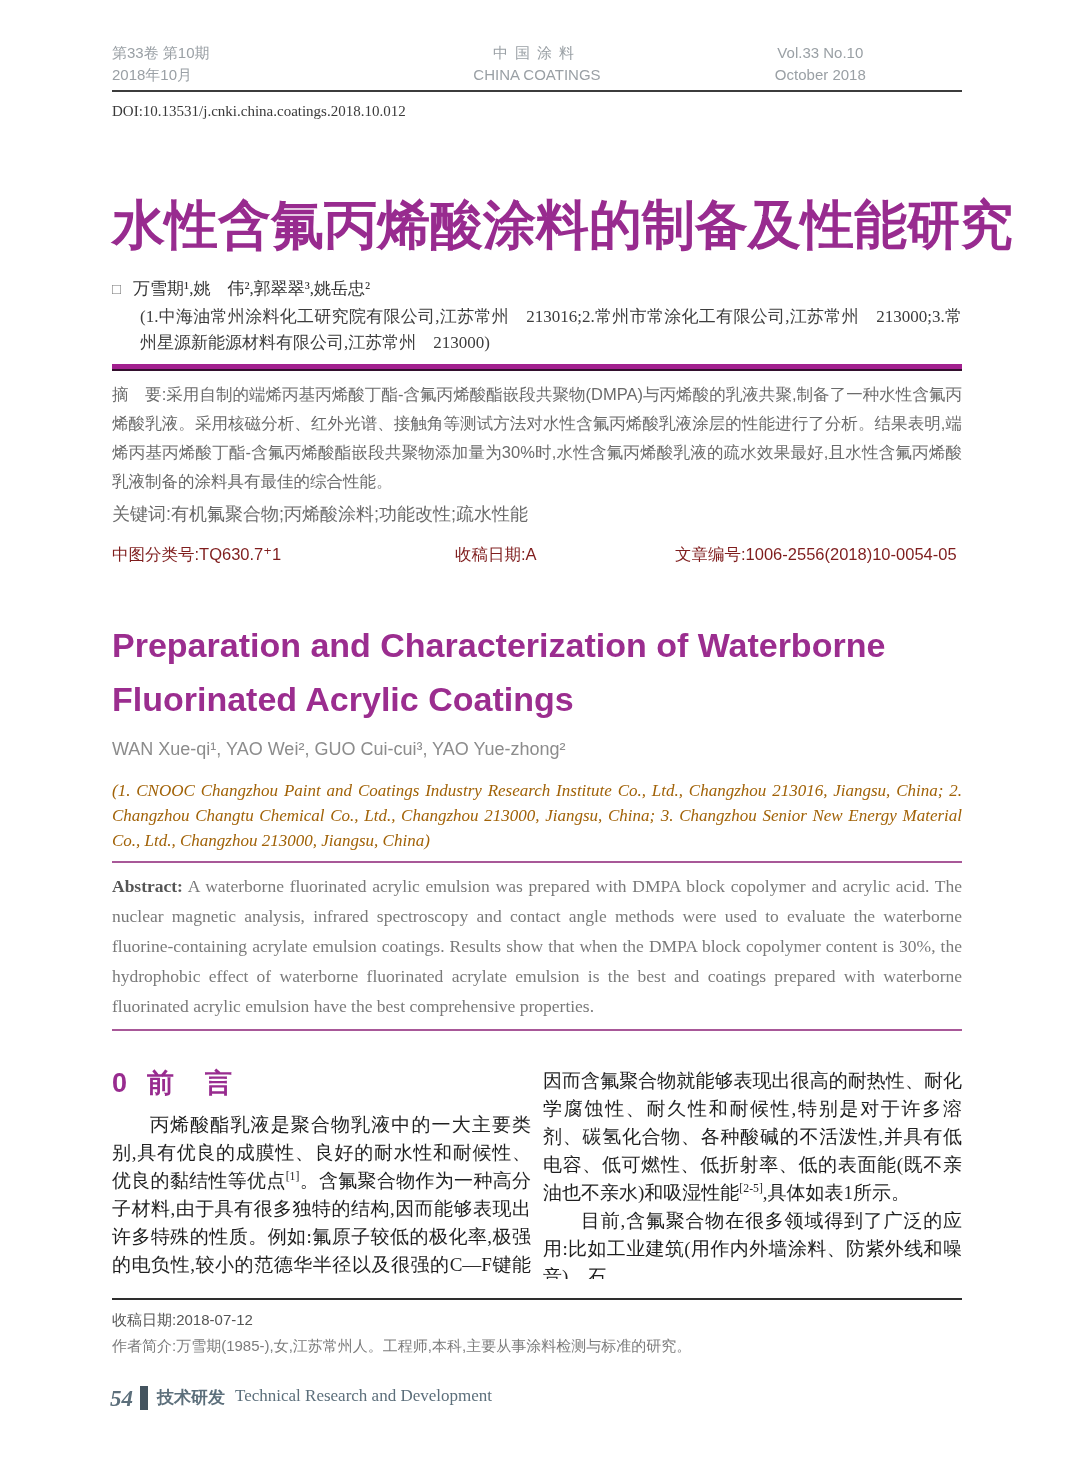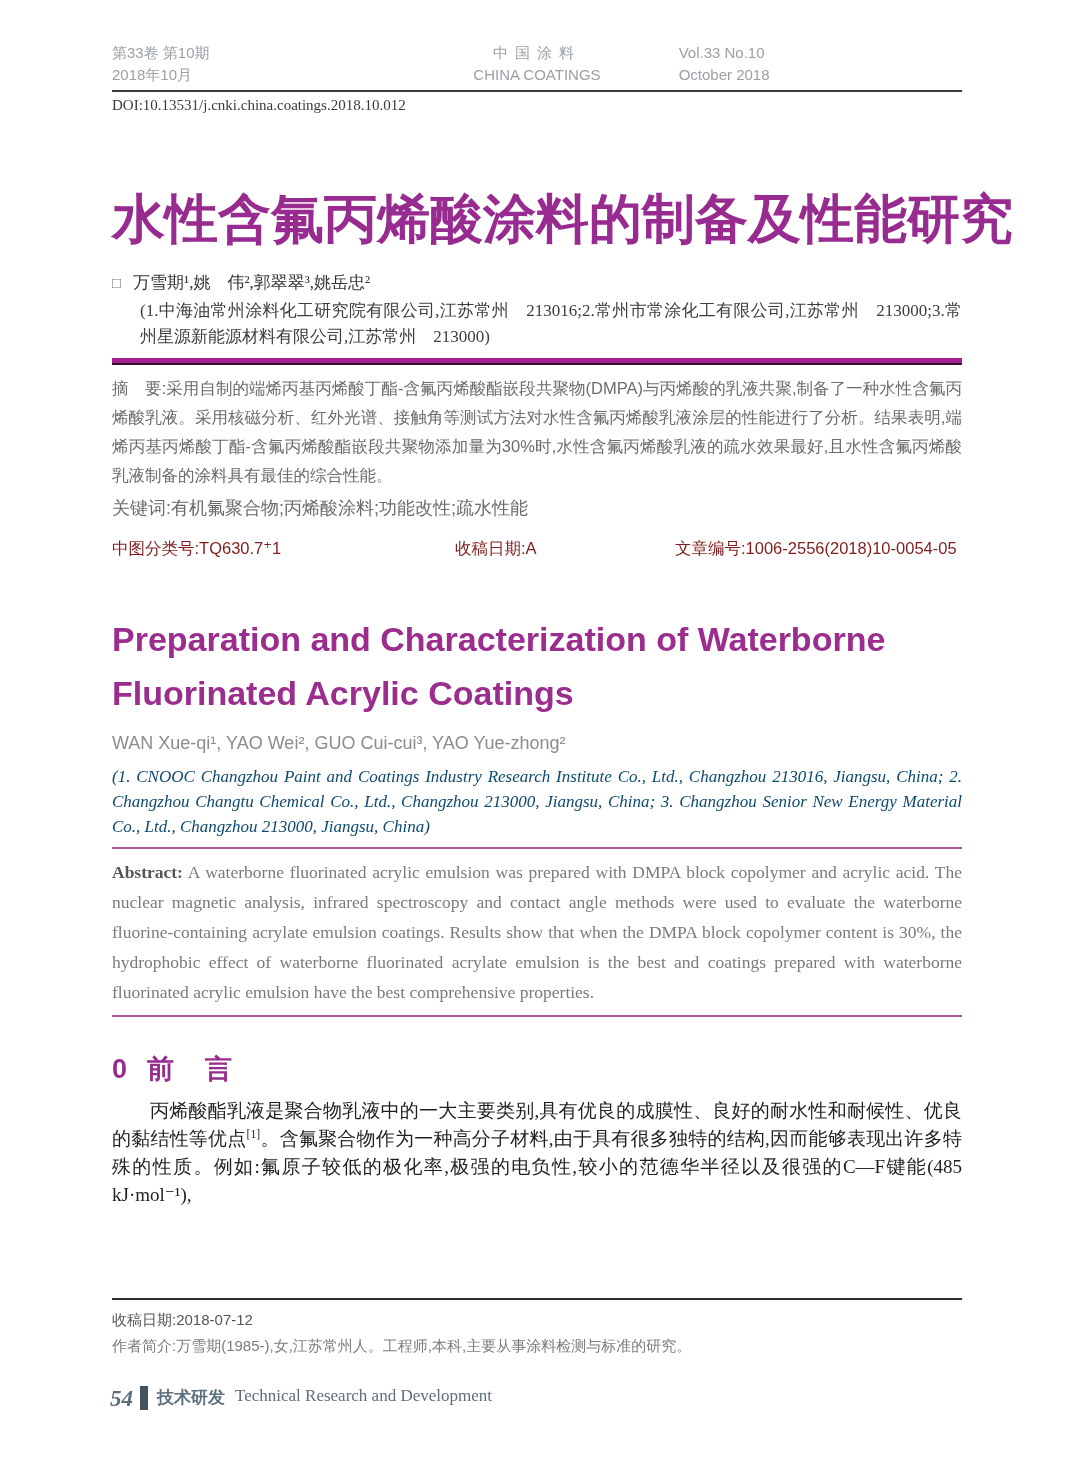--- a/index.html
+++ b/index.html
@@ -6,24 +6,24 @@
   .page{
     width:1075px;height:1459px;box-sizing:border-box;position:relative;
     padding:42px 113px 0 112px;overflow:hidden;background:#fff;
     font-family:"Liberation Serif","DejaVu Serif",serif;color:#222;border-radius:20px;
   }
   
   .jheader{display:flex;color:#9aa0a5;font-family:"Liberation Sans","DejaVu Sans",sans-serif;
     font-size:15px;line-height:22px;}
   .jh-left{flex:1;text-align:left}
   .jh-center{flex:1;text-align:center}
-  .jh-right{flex:1;text-align:left}
+  .jh-right{flex:1;text-align:center}
   .jh-center .cn{letter-spacing:7px}
   .header-rule{border-top:2px solid #3c3c3c;margin-top:4px}
-  .doi{font-size:15px;color:#3a3a3a;margin-top:5px}
+  .doi{font-size:15px;color:#3a3a3a;margin-top:11px}
   
   .title-cn{margin:70px 0 0;color:#982b8f;font-weight:bold;font-size:53px;line-height:70px;
     font-family:"Liberation Sans","DejaVu Sans",sans-serif;white-space:nowrap;letter-spacing:0;}
   .authors-cn{margin-top:16px;font-size:17px;color:#333;line-height:25px}
   .author-marker{color:#777;margin-right:12px;font-size:15px}
   .authors-cn sup,{font-size:11px}
   .affil-cn{margin-top:2px;padding-left:28px;font-size:17px;color:#3d3d3d;line-height:26px;text-align:justify}
   .rule-thick{margin-top:8px;height:5px;background:#a2208f;border-bottom:2px solid #33102e}
   
   .abstract-cn{margin-top:9px;font-size:16.5px;color:#6b6b6b;line-height:29px;text-align:justify;
@@ -33,21 +33,21 @@
   .meta-row{margin-top:12px;display:flex;font-size:16.5px;color:#7f1d1d;line-height:28px;
     font-family:"Liberation Sans","DejaVu Sans",sans-serif;}
   .meta-clc{flex:0 0 343px}
   .meta-doc{flex:0 0 220px}
   .meta-id{flex:1}
   
   .title-en{margin:50px 0 0;color:#9b2d8f;font-weight:bold;font-size:34px;line-height:54px;
     font-family:"Liberation Sans","DejaVu Sans",sans-serif;}
   .authors-en{margin-top:12px;font-size:18px;color:#8c8c8c;line-height:22px;
     font-family:"Liberation Sans","DejaVu Sans",sans-serif;}
-  .affil-en{margin-top:10px;font-style:italic;font-size:17px;color:#0c4a6e;line-height:25px;text-align:justify}
+  .affil-en{margin-top:18px;font-style:italic;font-size:17px;color:#a16207;line-height:25px;text-align:justify}
   .rule-thin{margin-top:8px;border-top:2px solid #a85898}
   .abstract-en{margin-top:8px;font-size:17.5px;color:#7a7a7a;line-height:30px;text-align:justify}
   .abstract-en .label-en{font-weight:bold;color:#555}
   .keywords-en{font-size:17.5px;color:#7a7a7a;line-height:30px}
   .keywords-en .label-en{font-weight:bold;color:#555}
   
   .intro{margin-top:36px}
   .cols{display:flex;gap:12px}
   .col{flex:1;font-size:19px;line-height:28px;color:#1f1f1f;text-align:justify;height:212px;overflow:hidden}
   .col h3{margin:0 0 12px;color:#982b8f;font-size:27px;line-height:32px;font-weight:bold;
@@ -132,20 +132,24 @@
 
 
   <div class="rule-thin"></div>
 
   <section class="intro">
     <div class="cols">
       <div class="col">
         <h3><span>0</span><span class="sec-title">前　言</span></h3>
         <p class="indent"><span>丙烯酸酯乳液是聚合物乳液中的一大主要类别,具有优良的成膜性、良好的耐水性和耐候性、优良的黏结性等优点</span><sup>[1]</sup><span>。含氟聚合物作为一种高分子材料,由于具有很多独特的结构,因而能够表现出许多特殊的性质。例如:氟原子较低的极化率,极强的电负性,较小的范德华半径以及很强的C—F键能(485 kJ·mol⁻¹),</span></p>
       </div>
+      <div class="col">
+        <p><span>因而含氟聚合物就能够表现出很高的耐热性、耐化学腐蚀性、耐久性和耐候性,特别是对于许多溶剂、碳氢化合物、各种酸碱的不活泼性,并具有低电容、低可燃性、低折射率、低的表面能(既不亲油也不亲水)和吸湿性能</span><sup>[2-5]</sup><span>,具体如表1所示。</span></p>
+        <p class="indent">目前,含氟聚合物在很多领域得到了广泛的应用:比如工业建筑(用作内外墙涂料、防紫外线和噪音)、石</p>
+      </div>
     </div>
   </section>
 
   <div class="footnotes">
     <div class="foot-rule"></div>
     <div class="fn-line dark"><span>收稿日期:</span><span>2018-07-12</span></div>
     <div class="fn-line"><span>作者简介:</span><span>万雪期(1985-),女,江苏常州人。工程师,本科,主要从事涂料检测与标准的研究。</span></div>
   </div>
 
   <div class="page-footer">

